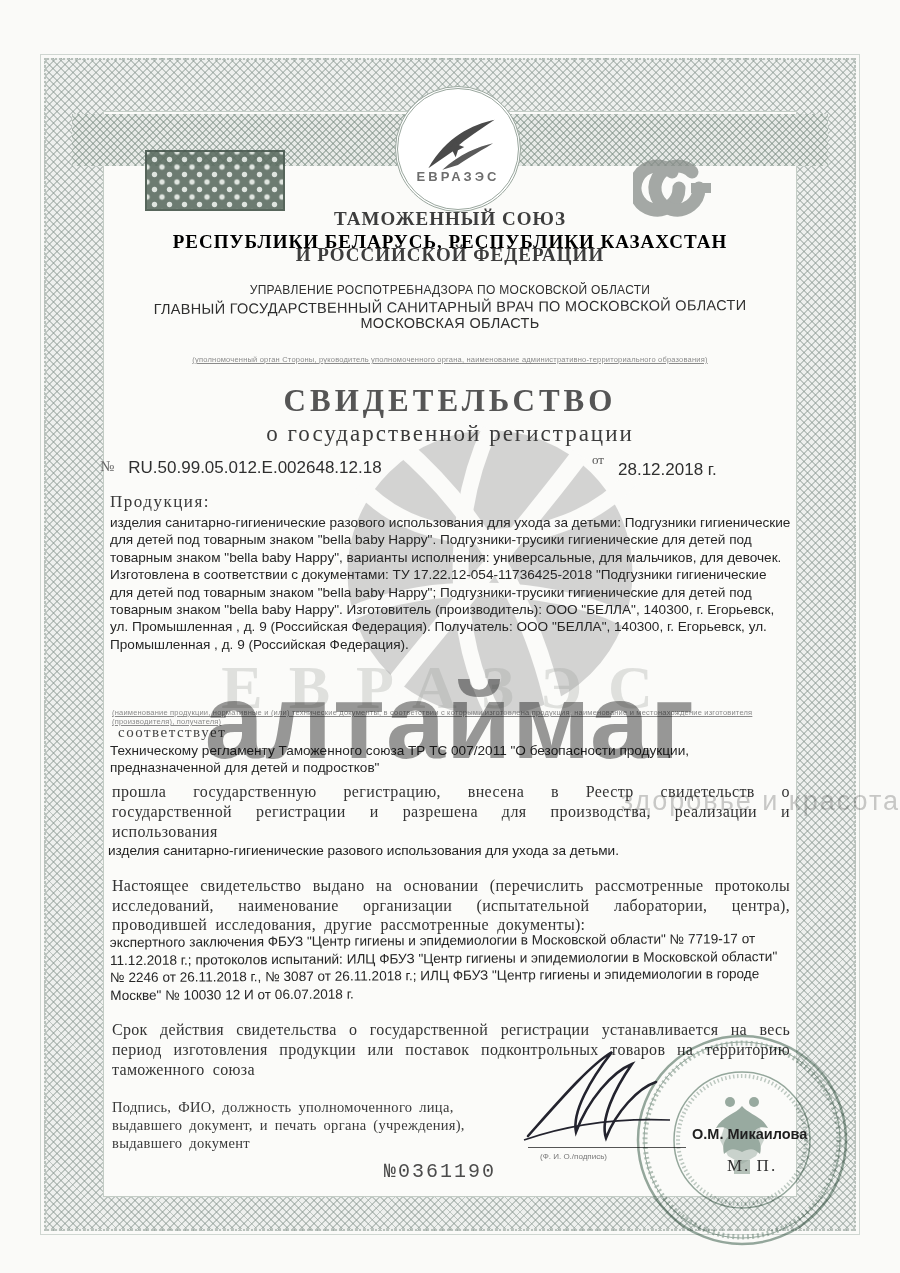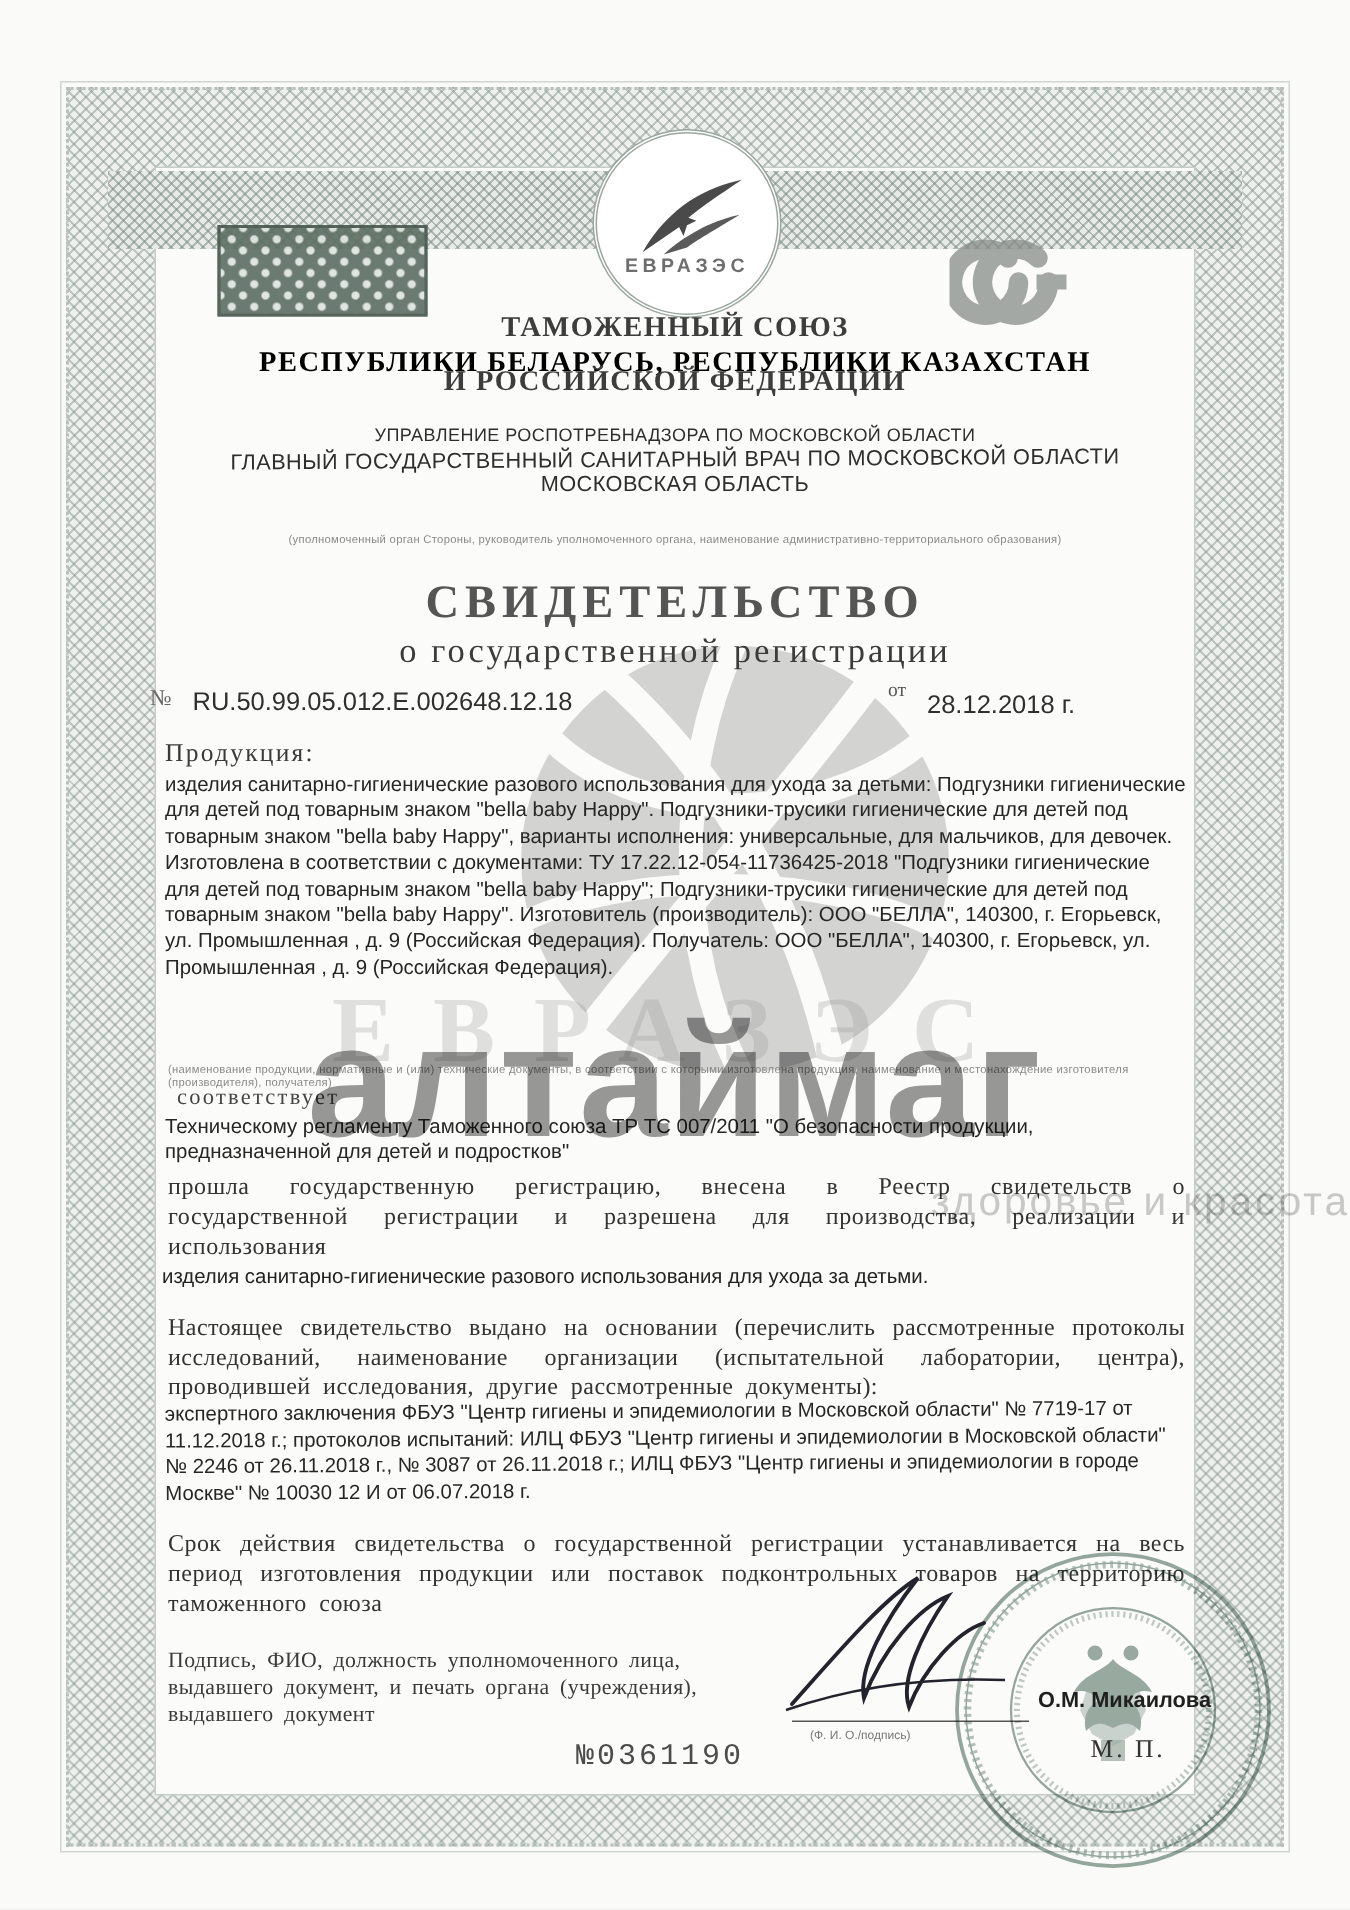--- a/index.html
+++ b/index.html
@@ -37,21 +37,21 @@
   
   .abs{position:absolute;z-index:2;}
   .center{left:0;right:0;text-align:center;}
   .serif{font-family:"Liberation Serif",serif;}
   .hdr1{top:208px;font-size:19px;font-weight:bold;letter-spacing:1px;color:#3d3d3d;}
   .hdr2{top:231px;font-size:19px;font-weight:bold;letter-spacing:1px;color:#000000;}
   .hdr3{top:244px;font-size:19px;font-weight:bold;letter-spacing:1px;color:#3d3d3d;}
   .org1{top:283px;font-size:12px;color:#2e2e2e;letter-spacing:.3px;}
   .org2{top:299px;font-size:14.5px;color:#2e2e2e;letter-spacing:.3px;transform:rotate(-.4deg);}
   .org3{top:315px;font-size:14.5px;color:#2e2e2e;letter-spacing:.3px;}
-  .footnote{font-size:7.5px;color:#8a8a8a;letter-spacing:.2px;}
+  .footnote{font-size:7.5px;color:#8a8a8a;letter-spacing:.2px;text-decoration:underline;}
   .orgfoot{top:355px;}
   .title{top:383px;font-size:31px;font-weight:bold;letter-spacing:4px;color:#555;}
   .subtitle{top:421px;font-size:23px;letter-spacing:2px;color:#3c3c3c;}
   .numrow{top:458px;left:100px;right:82px;font-size:17px;color:#2f2f2f;}
   .numrow .no{font-family:"Liberation Serif",serif;font-size:15px;color:#666;margin-right:14px;vertical-align:top;}
   .numrow .ot{position:absolute;left:492px;top:-6px;font-size:13px;color:#555;font-family:"Liberation Serif",serif;}
   .numrow .date{position:absolute;left:518px;top:2px;}
   .prodhead{top:492px;left:110px;font-size:17px;letter-spacing:1.5px;color:#3a3a3a;}
   .prodbody{top:514px;left:110px;width:682px;font-size:13.6px;line-height:17.4px;color:#262626;}
   .prodfoot{top:708px;left:112px;width:680px;}

